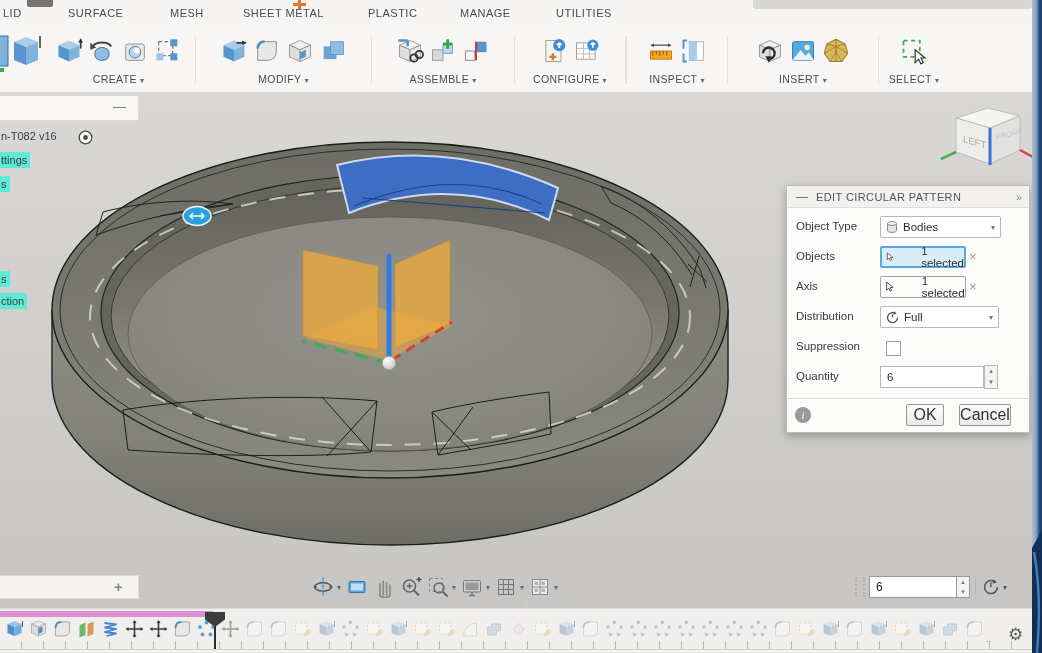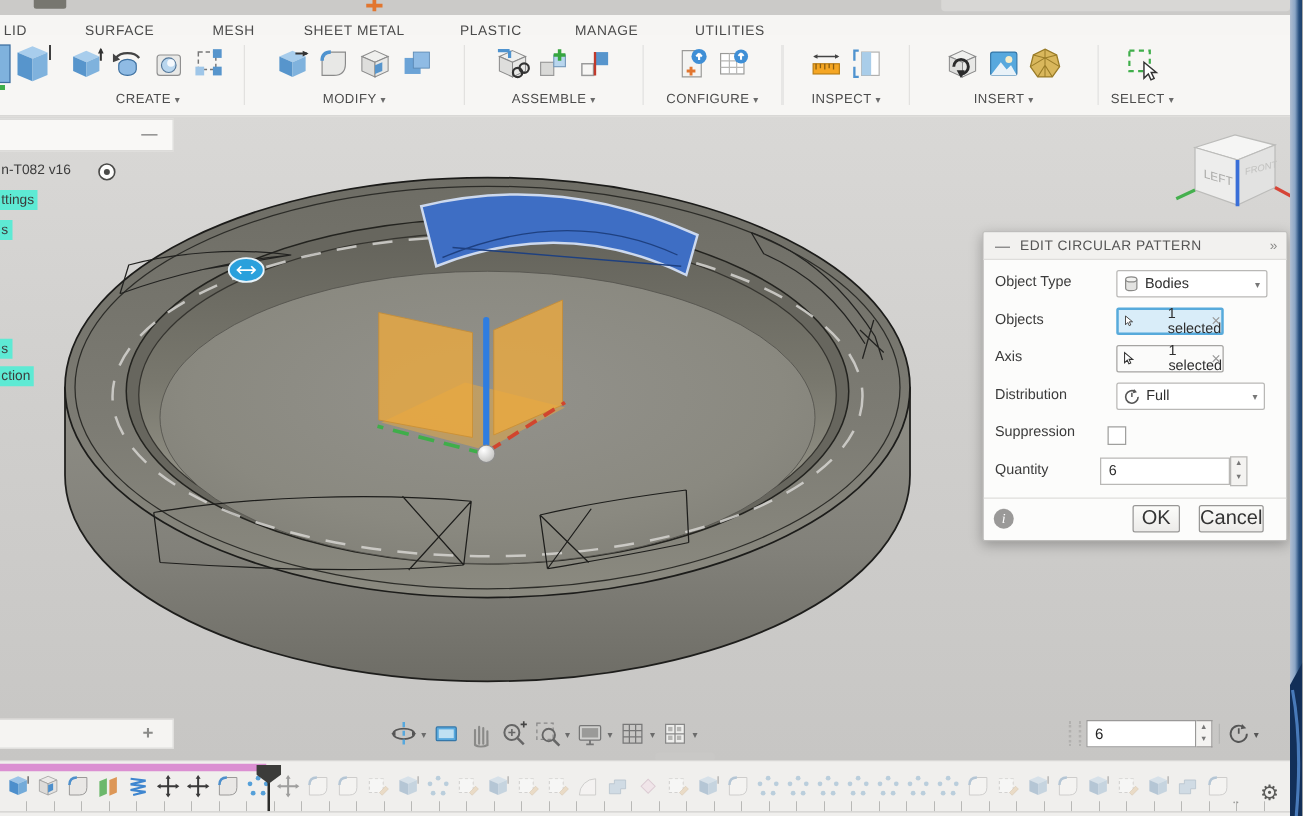--- a/index.html
+++ b/index.html
@@ -2,21 +2,21 @@
 <html><head>
 <meta charset="utf-8">
 <style>
   html,body{margin:0;padding:0;background:#9a9a98;}
   #app{position:relative;width:1042px;height:653px;overflow:hidden;
        font-family:"Liberation Sans",sans-serif;background:#cbcac8;
        -webkit-font-smoothing:antialiased;}
   .abs{position:absolute;}
 
   
-  #tabbar{position:absolute;left:0;top:0;width:1032px;height:28px;background:#f6f5f3;margin-top:12px;}
+  #tabbar{position:absolute;left:0;top:0;width:1032px;height:28px;background:#f6f5f3;}
   .tab{position:absolute;top:7px;font-size:11px;color:#4b4b4b;letter-spacing:.5px;cursor:default;white-space:nowrap;}
   #minitab{position:absolute;left:27px;top:0;width:26px;height:7px;background:#77766f;border-radius:0 0 2px 2px;}
   #cursorfrag{position:absolute;left:293px;top:0;width:14px;height:9px;}
   #cursorfrag:before{content:"";position:absolute;left:5px;top:0;width:3px;height:9px;background:#e2762f;}
   #cursorfrag:after{content:"";position:absolute;left:0;top:3px;width:13px;height:3px;background:#e2762f;}
 
   
   #toolbar{position:absolute;left:0;top:28px;width:1032px;height:64px;background:#f7f6f4;border-bottom:1px solid #d9d8d6;display:flex;}
   #tb-stub{width:42px;height:100%;position:relative;flex:0 0 auto;}
   #toolbar-groups{display:flex;flex:1 1 auto;}
@@ -43,21 +43,21 @@
   
   #dialog{position:absolute;left:786px;top:185px;width:244px;background:#fcfcfb;border:1px solid #bdbcba;
           box-shadow:0 3px 10px rgba(0,0,0,.28);border-radius:2px;box-sizing:border-box;}
   #dlg-head{height:21px;background:#f2f1ef;border-bottom:1px solid #dedddb;display:flex;align-items:center;}
   #dlg-collapse{margin-left:9px;color:#666;font-size:12px;line-height:10px;cursor:pointer;}
   #dlg-title{margin-left:8px;font-size:11px;color:#555;letter-spacing:.4px;}
   #dlg-overflow{margin-left:auto;margin-right:7px;color:#8a8a88;font-size:11px;cursor:pointer;}
   .dlg-row{position:relative;height:30px;}
   .dlg-label{position:absolute;left:9px;top:7px;font-size:11.5px;color:#3b3b3b;}
   .dlg-ctrl{position:absolute;left:93px;top:3px;height:22px;box-sizing:border-box;background:#fff;border:1px solid #b9b8b6;
-            border-radius:2px;display:flex;align-items:center;font-size:11.5px;color:#2e2e2e;cursor:pointer;margin-left:13px;}
+            border-radius:2px;display:flex;align-items:center;font-size:11.5px;color:#2e2e2e;cursor:pointer;}
   .sel-caret{margin-left:auto;margin-right:5px;font-size:8px;color:#777;}
   .sel-btn{padding-left:4px;gap:24px;}
   .x-clear{position:absolute;left:182px;top:8px;font-size:13px;line-height:11px;color:#999;cursor:pointer;}
   #ot-ctrl{width:121px;}
   #obj-ctrl{width:86px;background:#d9edf9;border:2px solid #57aadb;}
   #axis-ctrl{width:86px;background:#fbfbfa;border:1px solid #a5a4a2;}
   #dist-ctrl{width:119px;}
   #sup-check{position:absolute;left:99px;top:8px;width:13px;height:13px;background:#fff;border:1px solid #a0a09e;cursor:pointer;}
   #qty-input{position:absolute;left:93px;top:3px;width:104px;height:22px;box-sizing:border-box;background:#fff;
              border:1px solid #b9b8b6;font-size:11.5px;color:#2e2e2e;display:flex;align-items:center;padding-left:6px;cursor:text;}

